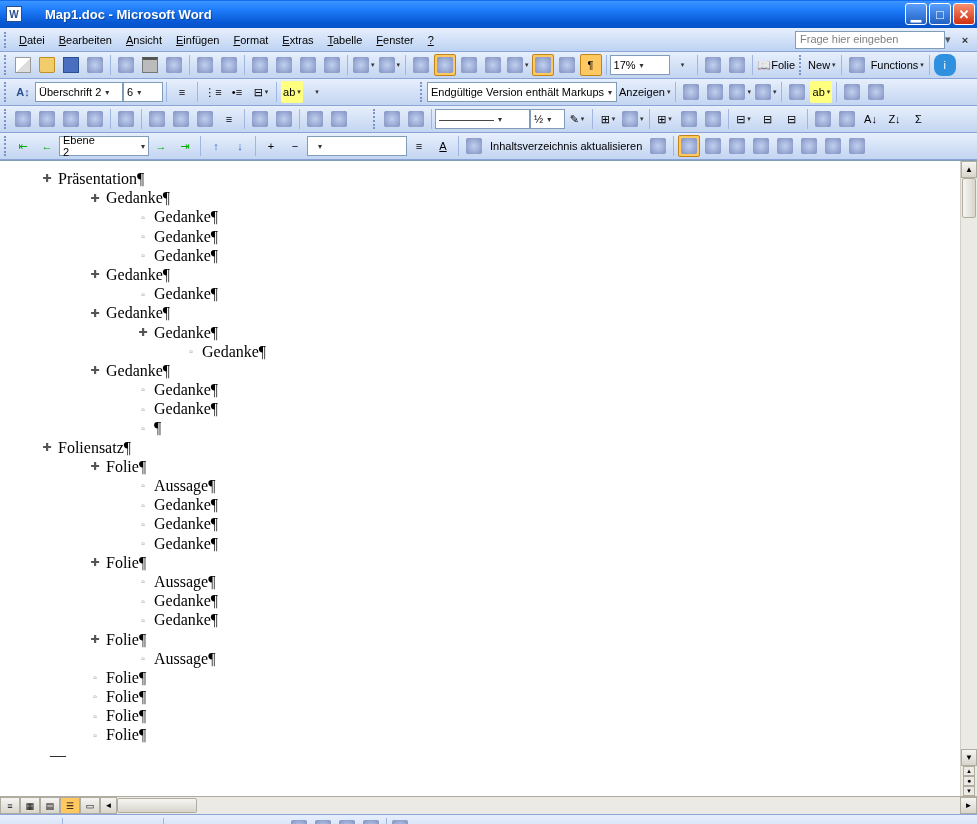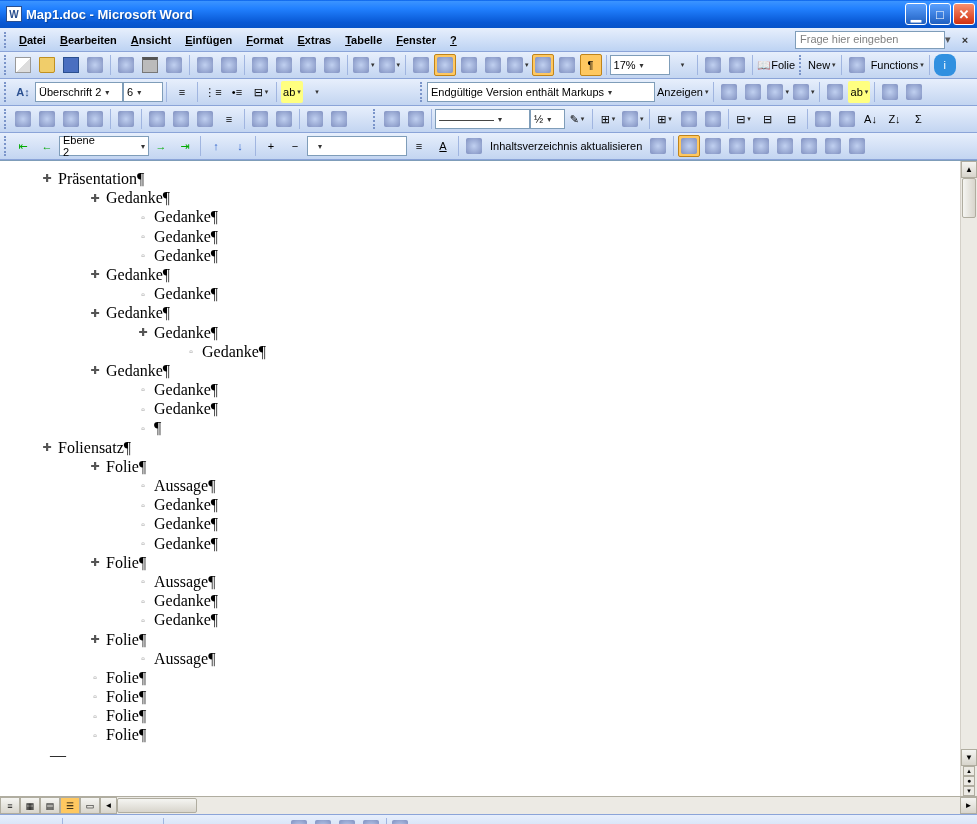--- a/index.html
+++ b/index.html
@@ -1,30 +1,30 @@
 <!DOCTYPE html>
 <html><head>
 <meta charset="utf-8">
 <style>
 * { box-sizing: border-box; margin: 0; padding: 0; }
 body { font-family: Tahoma, sans-serif; font-size: 11px; background: #ece9d8; overflow: hidden; width: 977px; height: 824px; }
 
 
 .titlebar { height: 28px; background: linear-gradient(to bottom, #0058e6 0%, #3a93ff 5%, #2281ff 30%, #0858d4 80%, #0653c8 100%); display: flex; align-items: center; padding: 0 2px 0 6px; color: white; font-weight: bold; font-size: 13px; }
 .titlebar .word-icon { width: 16px; height: 16px; margin-right: 4px; background: white; border: 1px solid #2a4f8f; display: flex; align-items: center; justify-content: center; color: #2a4f8f; font-size: 10px; font-weight: bold; }
-.titlebar .title-text { flex: 1; text-shadow: 1px 1px 1px rgba(0,0,0,0.3); }
+.titlebar .title-text { flex: 1; text-shadow: 1px 1px 1px rgba(0,0,0,0.3); margin-left: 19px; }
 .titlebar .winbtns { display: flex; gap: 2px; }
 .winbtn { width: 22px; height: 22px; border: 1px solid white; border-radius: 3px; display: flex; align-items: center; justify-content: center; font-family: Arial; font-weight: bold; cursor: pointer; }
 .winbtn.min, .winbtn.max { background: linear-gradient(to bottom, #5aa0ff, #2060c0); color: white; }
 .winbtn.close { background: linear-gradient(to bottom, #f89070, #d03010); color: white; font-size: 13px; }
 
 
 .menubar { height: 24px; background: linear-gradient(to bottom, #e7effc, #bdd3f3); display: flex; align-items: center; padding: 0 4px; border-bottom: 1px solid #8ba4d8; }
 .menubar .handle { width: 6px; height: 16px; margin-right: 2px; border-left: 2px dotted #7a94c9; }
-.menubar .menuitem { padding: 3px 7px; cursor: pointer; font-weight: bold; }
+.menubar .menuitem { padding: 3px 7px; cursor: pointer; }
 .menubar .menuitem .u { text-decoration: underline; }
 .menubar .spacer { flex: 1; }
 .menubar .askbox { width: 150px; height: 18px; background: white; border: 1px solid #7f9db9; padding: 1px 4px; color: #808080; font-size: 11px; }
 .menubar .askdropdown { width: 12px; color: #555; }
 .menubar .closex { width: 16px; text-align: center; font-weight: bold; cursor: pointer; color: #333; }
 
 
 .toolbar-row { height: 27px; background: linear-gradient(to bottom, #e7effc, #c3d5f1); display: flex; align-items: center; padding: 0 2px; border-bottom: 1px solid #8ba4d8; }
 .toolbar-row .handle { width: 5px; height: 20px; margin: 0 2px; border-left: 2px dotted #7a94c9; cursor: move; }
 .tb-btn { min-width: 22px; height: 22px; display: inline-flex; align-items: center; justify-content: center; margin: 0 1px; cursor: pointer; border: 1px solid transparent; border-radius: 2px; font-size: 11px; }
@@ -224,21 +224,21 @@
   <div class="tb-btn">≡</div>
   <div class="tb-sep"></div>
   <div class="tb-btn">⋮≡</div>
   <div class="tb-btn">•≡</div>
   <div class="tb-btn with-arrow">⊟</div>
   <div class="tb-sep"></div>
   <div class="tb-btn with-arrow" style="background:#ffff80;">ab</div>
   <div class="tb-btn with-arrow"></div>
   <div style="flex:0 0 90px;"></div>
   <div class="handle"></div>
-  <div class="tb-combo" style="width:228px;">
+  <div class="tb-combo" style="width:190px;">
       <span>Endgültige Version enthält Markups</span>
       <span class="arrow">▾</span>
     </div>
   <div class="tb-btn with-arrow">
       <span>Anzeigen</span>
     </div>
   <div class="tb-sep"></div>
   <div class="tb-btn">
       <span class="icon ic-generic"></span>
     </div>

